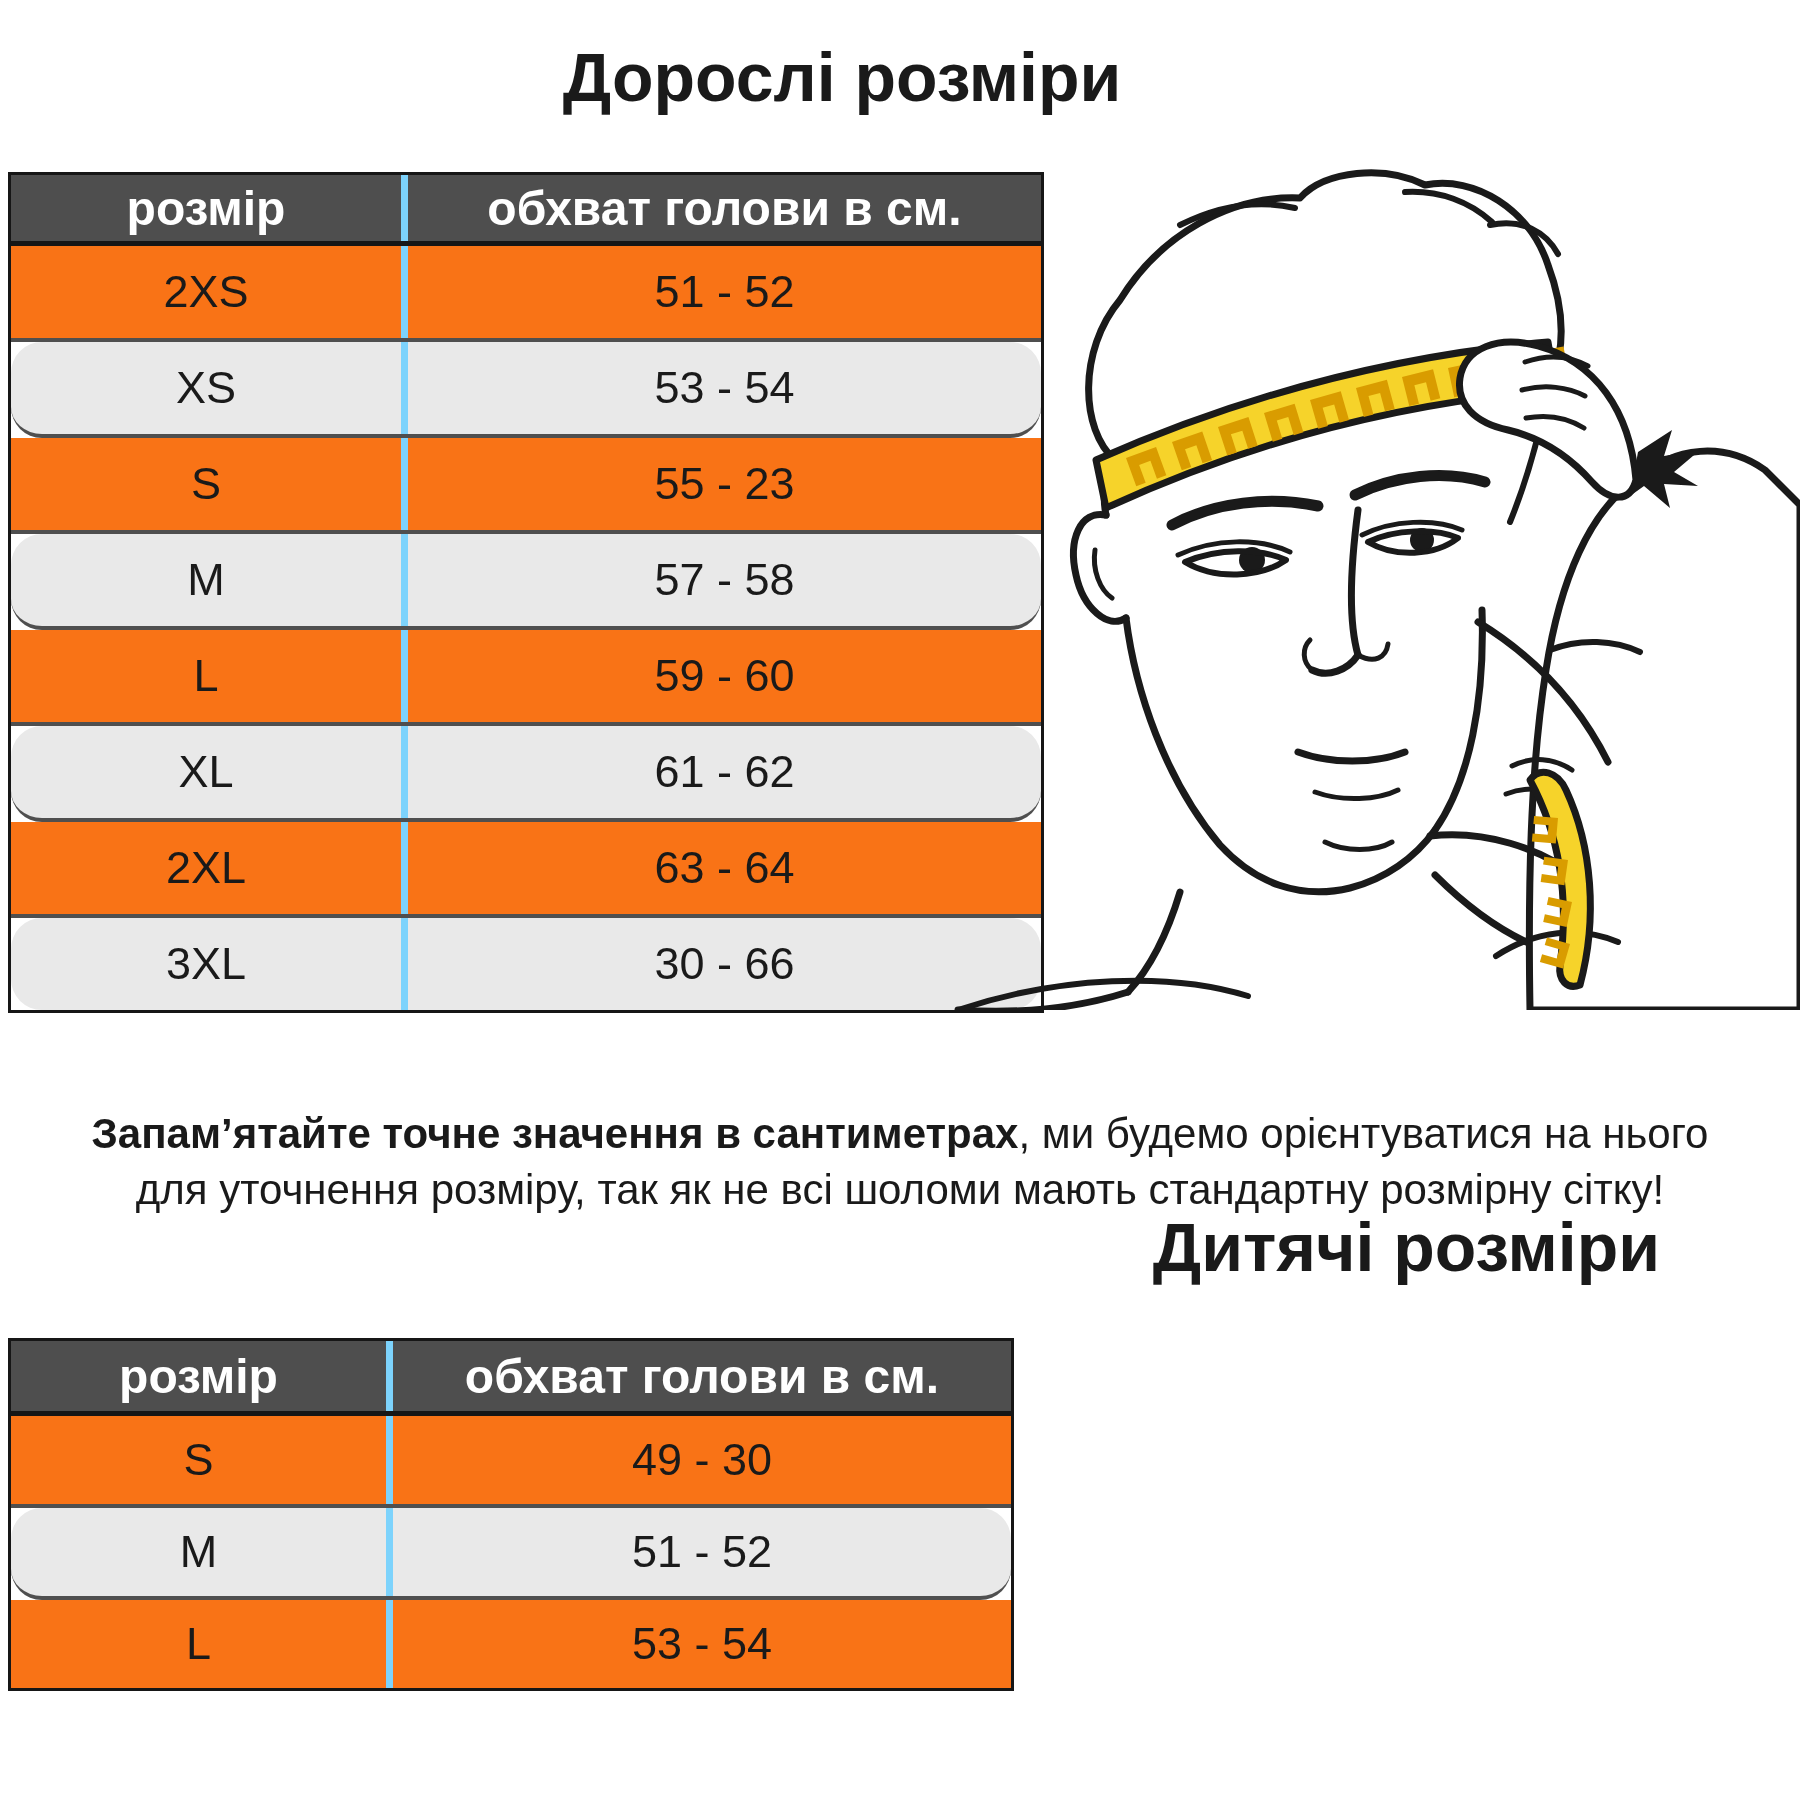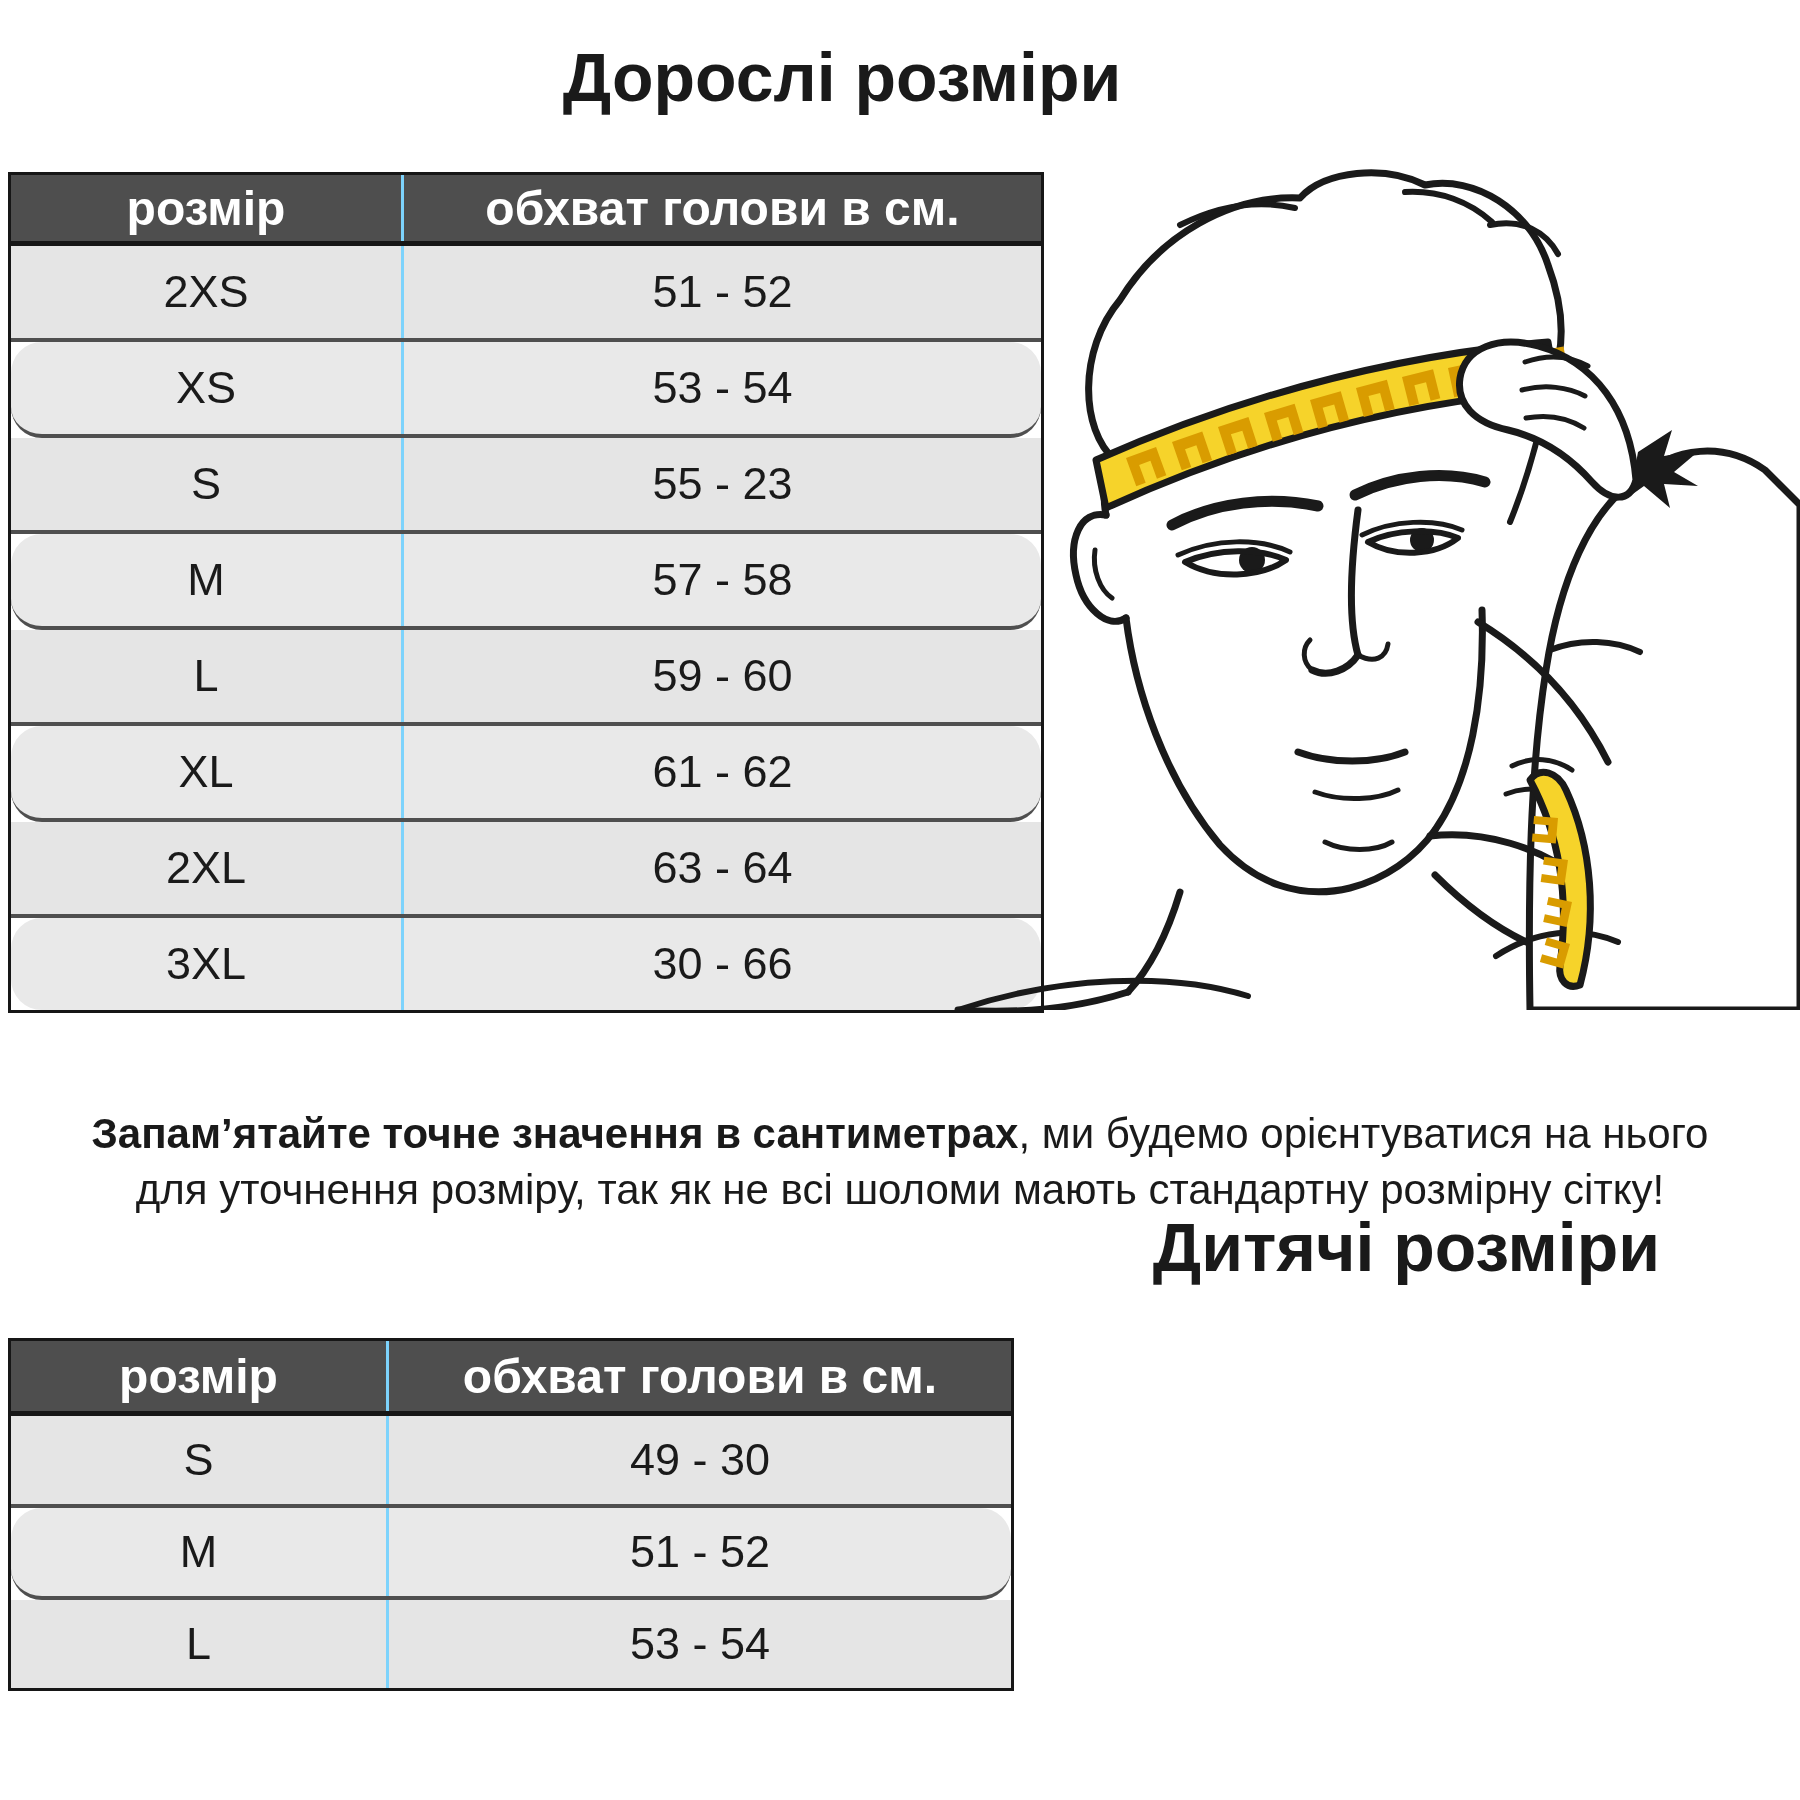--- a/index.html
+++ b/index.html
@@ -19,26 +19,26 @@
   }
   #adult-table{left:8px;top:172px;width:1030px;}
   #kids-table{left:8px;top:1338px;width:1000px;}
 
   .thead{
     display:flex;background:#4e4e4e;color:#ffffff;font-weight:700;
     border-bottom:5px solid #161616;height:66px;
   }
   .kids .thead{height:70px;}
   .thead .c1,.thead .c2{display:flex;align-items:center;justify-content:center;font-size:48px;}
-  .c1{width:390px;border-right:3px solid #7dd3fc;flex:0 0 auto;}
+  .c1{width:390px;border-right:7px solid #7dd3fc;flex:0 0 auto;}
   .kids .c1{width:375px;}
   .c2{flex:1 1 auto;}
 
   .trow{
-    display:flex;height:92px;font-size:45px;border-bottom:4px solid #4f4f4f;background:#e5e5e5;
+    display:flex;height:92px;font-size:45px;border-bottom:4px solid #4f4f4f;background:#f97316;
   }
   .kids .trow{height:88px;}
   .trow:last-child{border-bottom:none;}
   .trow .c1,.trow .c2{display:flex;align-items:center;justify-content:center;}
   .trow.alt{background:#e9e9e9;border-radius:31px;}
 
   .note{
     position:absolute;top:1106px;left:0;width:1800px;text-align:center;
     font-size:42px;line-height:56px;
   }

